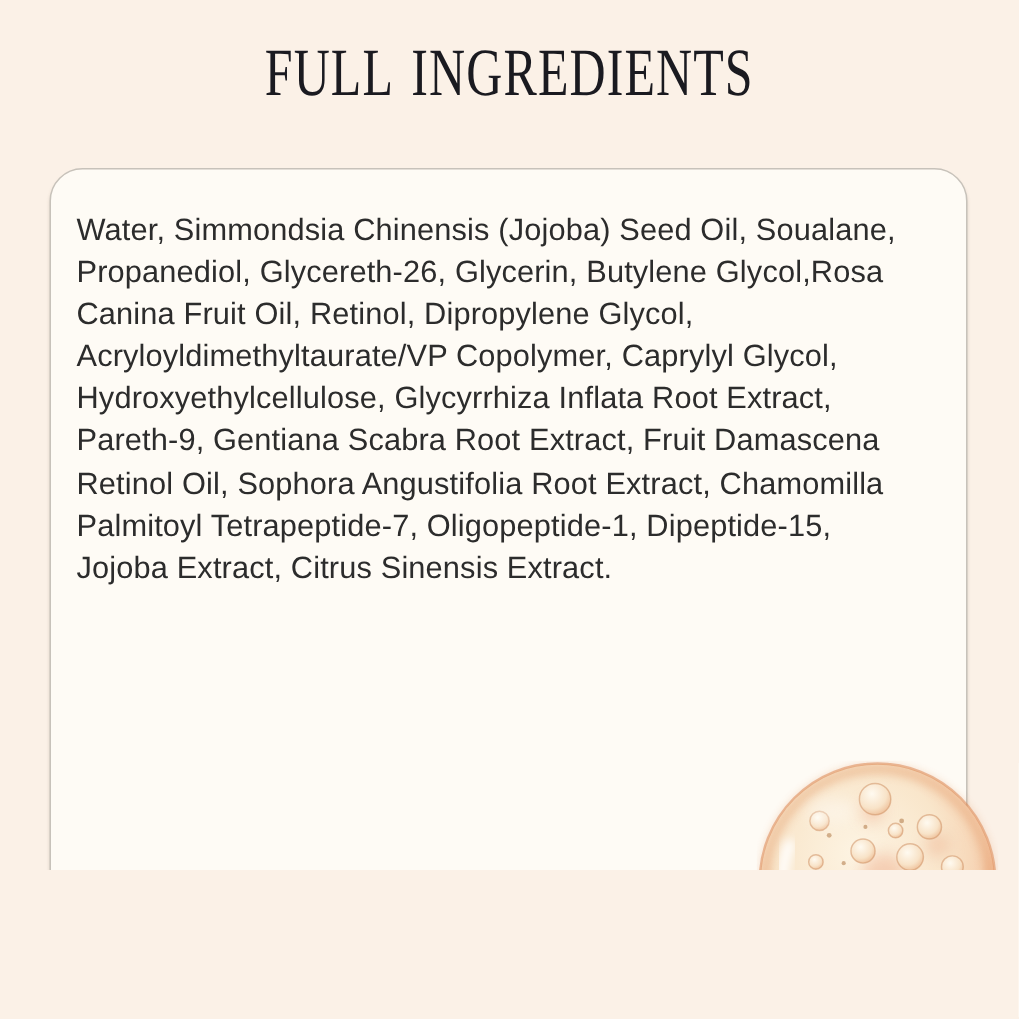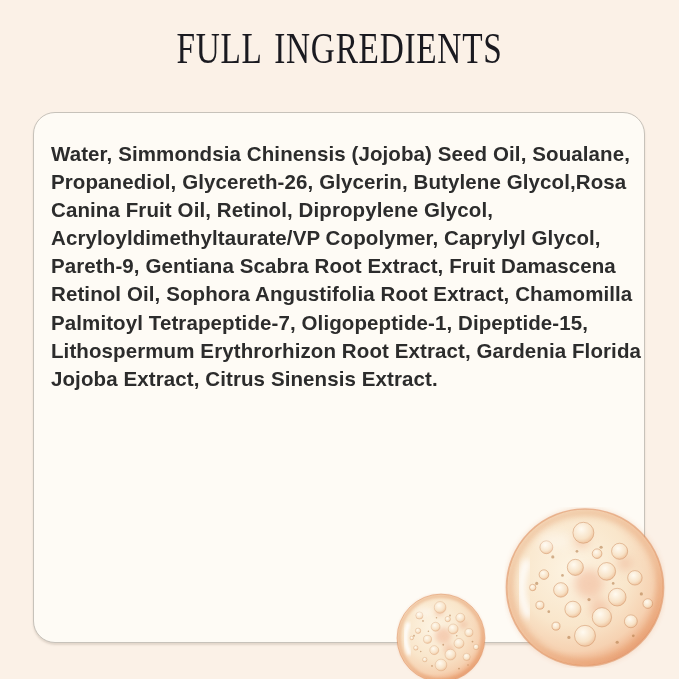--- a/index.html
+++ b/index.html
@@ -12,21 +12,21 @@
   * { margin: 0; padding: 0; box-sizing: border-box; }
   html, body { width: 679px; height: 679px; }
   body {
     font-family: "Liberation Sans", sans-serif;
     background: var(--background);
     overflow: hidden;
   }
   .canvas {
     position: relative;
     width: 679px;
-    height: 679px;
+    height: 580px;
     background: var(--background);
     overflow: hidden;
   }
   .page-title {
     position: absolute;
     top: 22px;
     left: 0;
     width: 679px;
     text-align: center;
     font-family: "Liberation Serif", "DejaVu Serif", serif;
@@ -53,42 +53,42 @@
   .ingredients-text {
     position: absolute;
     left: 17px;
     top: 27px;
     right: 6px;
     color: var(--body-text);
     font-size: 20.5px;
     line-height: 28.1px;
     letter-spacing: 0.1px;
   }
-  .ingredients-line { white-space: nowrap; font-weight: bold; }
+  .ingredients-line { white-space: nowrap; }
   .drop { position: absolute; }
   .drop-large { left: 502px; top: 507px; width: 166px; height: 161px; }
   .drop-small { left: 395px; top: 593px; width: 92px;  height: 90px; }
 </style>
 </head>
 <body>
 
 <div class="canvas">
 
   <h1 class="page-title">FULL INGREDIENTS</h1>
 
   <div class="ingredients-card">
     <div class="ingredients-text">
       <div class="ingredients-line">Water, Simmondsia Chinensis (Jojoba) Seed Oil, Soualane,</div>
       <div class="ingredients-line">Propanediol, Glycereth-26, Glycerin, Butylene Glycol,Rosa</div>
       <div class="ingredients-line">Canina Fruit Oil, Retinol, Dipropylene Glycol,</div>
       <div class="ingredients-line">Acryloyldimethyltaurate/VP Copolymer, Caprylyl Glycol,</div>
+      <div class="ingredients-line">Hydroxyethylcellulose, Glycyrrhiza Inflata Root Extract,</div>
       <div class="ingredients-line">Pareth-9, Gentiana Scabra Root Extract, Fruit Damascena</div>
       <div class="ingredients-line">Retinol Oil, Sophora Angustifolia Root Extract, Chamomilla</div>
       <div class="ingredients-line">Palmitoyl Tetrapeptide-7, Oligopeptide-1, Dipeptide-15,</div>
-      <div class="ingredients-line">Lithospermum Erythrorhizon Root Extract, Gardenia Florida</div>
       <div class="ingredients-line">Jojoba Extract, Citrus Sinensis Extract.</div>
     </div>
   </div>
 
   <svg width="0" height="0" style="position:absolute" aria-hidden="true">
     <defs>
       <radialGradient id="gFill" cx="42%" cy="38%" r="66%">
         <stop offset="0%" stop-color="#fdf4e3"></stop>
         <stop offset="55%" stop-color="#f9e6cb"></stop>
         <stop offset="80%" stop-color="#f6d2b2"></stop>

